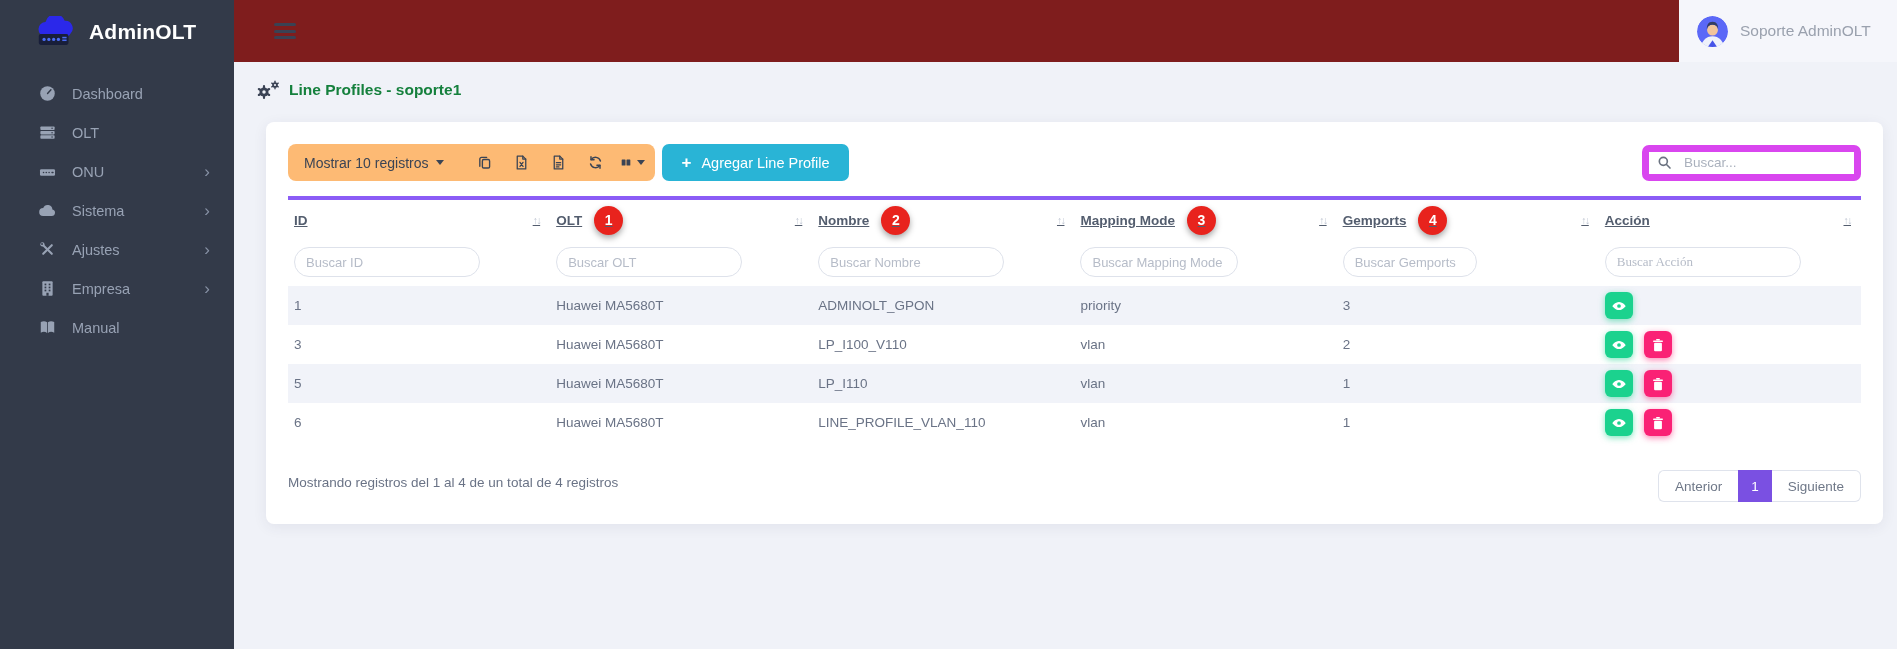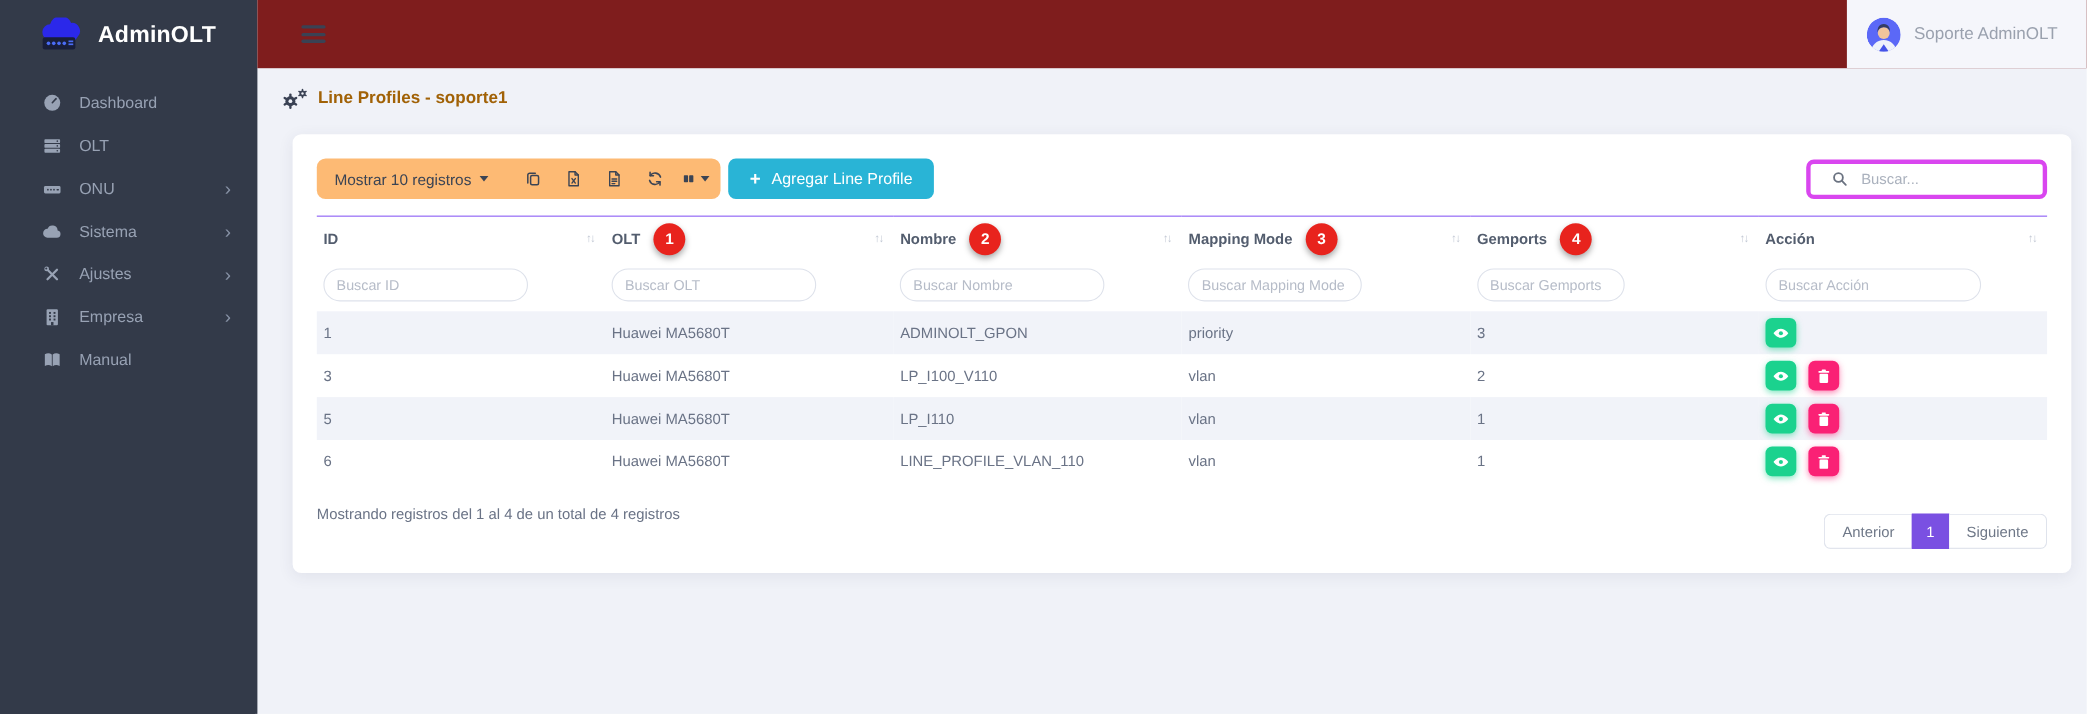--- a/index.html
+++ b/index.html
@@ -23,74 +23,74 @@
   
   .main { flex:1; display:flex; flex-direction:column; }
   .topbar { height:62px; background:#7f1d1d; display:flex; align-items:center; position:relative; flex:none; }
   .hamburger { margin-left:40px; width:22px; cursor:pointer; }
   .hamburger div { height:3px; background:#3a4254; border-radius:2px; margin:3.5px 0; }
   .user-chip { position:absolute; right:0; top:0; height:62px; width:218px; background:#f5f6fb;
                display:flex; align-items:center; gap:12px; padding-left:18px; cursor:pointer; }
   .user-name { color:#9aa1ae; font-size:15.5px; white-space:nowrap; }
 
   .content { flex:1; padding:14px 14px 0 22px; }
-  .page-title { display:flex; align-items:center; gap:9px; color:#a16207; font-weight:bold;
+  .page-title { display:flex; align-items:center; gap:9px; color:#15803d; font-weight:bold;
                 font-size:15.5px; padding-left:0; margin-top:4px; }
   .title-icon { position:relative; width:24px; height:20px; color:#3a4254; }
   .title-icon .gear-big { position:absolute; left:0; bottom:0; width:16px; height:16px; }
   .title-icon .gear-small { position:absolute; right:0; top:0; width:10px; height:10px; }
 
   .card { background:#ffffff; border-radius:8px; margin:22px 0 0 10px;
           box-shadow:0 3px 14px rgba(45,55,90,.08); padding:22px; }
 
   
   .toolbar-row { display:flex; align-items:center; }
   .length-group { background:#fdba74; border-radius:8px; height:37px; display:flex; align-items:center; padding:0 4px 0 16px; }
   .length-select { display:flex; align-items:center; gap:8px; font-size:14px; color:#3b4454; cursor:pointer; margin-right:22px; white-space:nowrap; }
   .caret { width:0; height:0; border-left:4px solid transparent; border-right:4px solid transparent; border-top:5px solid #3b4454; }
   .tool-btn { width:37px; height:37px; display:flex; align-items:center; justify-content:center; gap:5px; color:#3b4454; cursor:pointer; background:none; border:none; }
   .tool-btn svg { width:17px; height:17px; }
   .add-btn { margin-left:7px; height:37px; background:#29b4d6; color:#fff; border:none; border-radius:7px;
              font-size:14.5px; display:flex; align-items:center; gap:10px; padding:0 19px; cursor:pointer;
              font-family:inherit; white-space:nowrap; }
   .plus-glyph { font-size:17px; font-weight:bold; line-height:1; }
-  .search-box { margin-left:auto; width:219px; height:36px; border:4px solid #d946ef; border-radius:7px;
-                display:flex; align-items:center; padding:0 19px; gap:10px; color:#6a7280; background:#fff; }
+  .search-box { margin-left:auto; width:219px; height:36px; border:7px solid #d946ef; border-radius:7px;
+                display:flex; align-items:center; padding:0 8px; gap:10px; color:#6a7280; background:#fff; }
   .search-box svg { flex:none; }
   .search-box input { border:none; outline:none; flex:1; min-width:0; font-size:13.5px; font-family:inherit;
                       color:#3b4454; background:transparent; }
   .search-box input::placeholder { color:#aab1bd; }
 
   
   table { width:100%; border-collapse:collapse; margin-top:15px; table-layout:fixed; }
-  thead th { border-top:1px solid #8b5cf6; text-align:left; font-size:13.5px; color:#535d6e;
-             padding:5px 10px 4px 6px; font-weight:bold; cursor:pointer; }
+  thead th { border-top:4px solid #8b5cf6; text-align:left; font-size:13.5px; color:#535d6e;
+             padding:5px 10px 4px 6px; font-weight:bold; cursor:pointer;text-decoration:underline; }
   .th-inner { display:flex; align-items:center; min-height:30px; }
   .sort-icon { margin-left:auto; color:#c2c8d4; font-size:10.5px; letter-spacing:-1.5px; font-weight:normal; }
   .annotation-badge { width:29px; height:29px; border-radius:50%; background:#e8231d; color:#fff;
                       font-size:14px; font-weight:bold; display:flex; align-items:center; justify-content:center;
                       margin-left:12px; flex:none; box-shadow:0 3px 6px rgba(0,0,0,.35); }
   .filter-row td { padding:8px 10px 9px 6px; }
   .filter-input { height:30px; border:1px solid #dee2eb; border-radius:15px; padding:0 11px; font-size:13px;
                   font-family:inherit; color:#5a6476; outline:none; background:#fff; width:186px; max-width:100%; }
   .filter-input::placeholder { color:#b6bcc8; }
   .filter-row td:nth-child(4) .filter-input { width:158px; }
   .filter-row td:nth-child(5) .filter-input { width:134px; }
-  .filter-row td:nth-child(6) .filter-input { width:196px; }
+  .filter-row td:nth-child(6) .filter-input { width:196px;font-family:Liberation Serif, serif; }
   tbody.data tr { height:39px; font-size:13.5px; color:#6a7386; }
   tbody.data tr:nth-child(odd) { background:#f1f3f9; }
   tbody.data td { padding:0 10px 0 6px; }
   .action-btn { width:28px; height:27px; border:none; border-radius:6px; display:inline-flex;
                 align-items:center; justify-content:center; cursor:pointer; margin-right:7px; vertical-align:middle; }
   .view-btn { background:#1bd28e; box-shadow:0 2px 6px rgba(27,210,142,.55); }
   .del-btn  { background:#fa2175; box-shadow:0 2px 6px rgba(250,33,117,.55); }
   .action-btn svg { width:16px; height:16px; }
 
   
-  .table-footer { display:flex; justify-content:space-between; align-items:flex-start; margin-top:18px; }
+  .table-footer { display:flex; justify-content:space-between; align-items:center; margin-top:18px; }
   .info-text { font-size:13.5px; color:#6a7386; margin-top:3px; }
   .pagination { display:flex; margin-top:10px; }
   .page-btn { height:32px; display:flex; align-items:center; padding:0 16px; border:1px solid #dfe3ec;
               background:#fff; color:#6f7888; font-size:13.5px; cursor:pointer; font-family:inherit; }
   .page-prev { border-radius:6px 0 0 6px; border-right:none; }
   .page-next { border-radius:0 6px 6px 0; border-left:none; }
   .page-num  { background:#7a50e2; border:1px solid #7a50e2; color:#fff; padding:0 12px; }
 </style>
 </head>
 <body>

